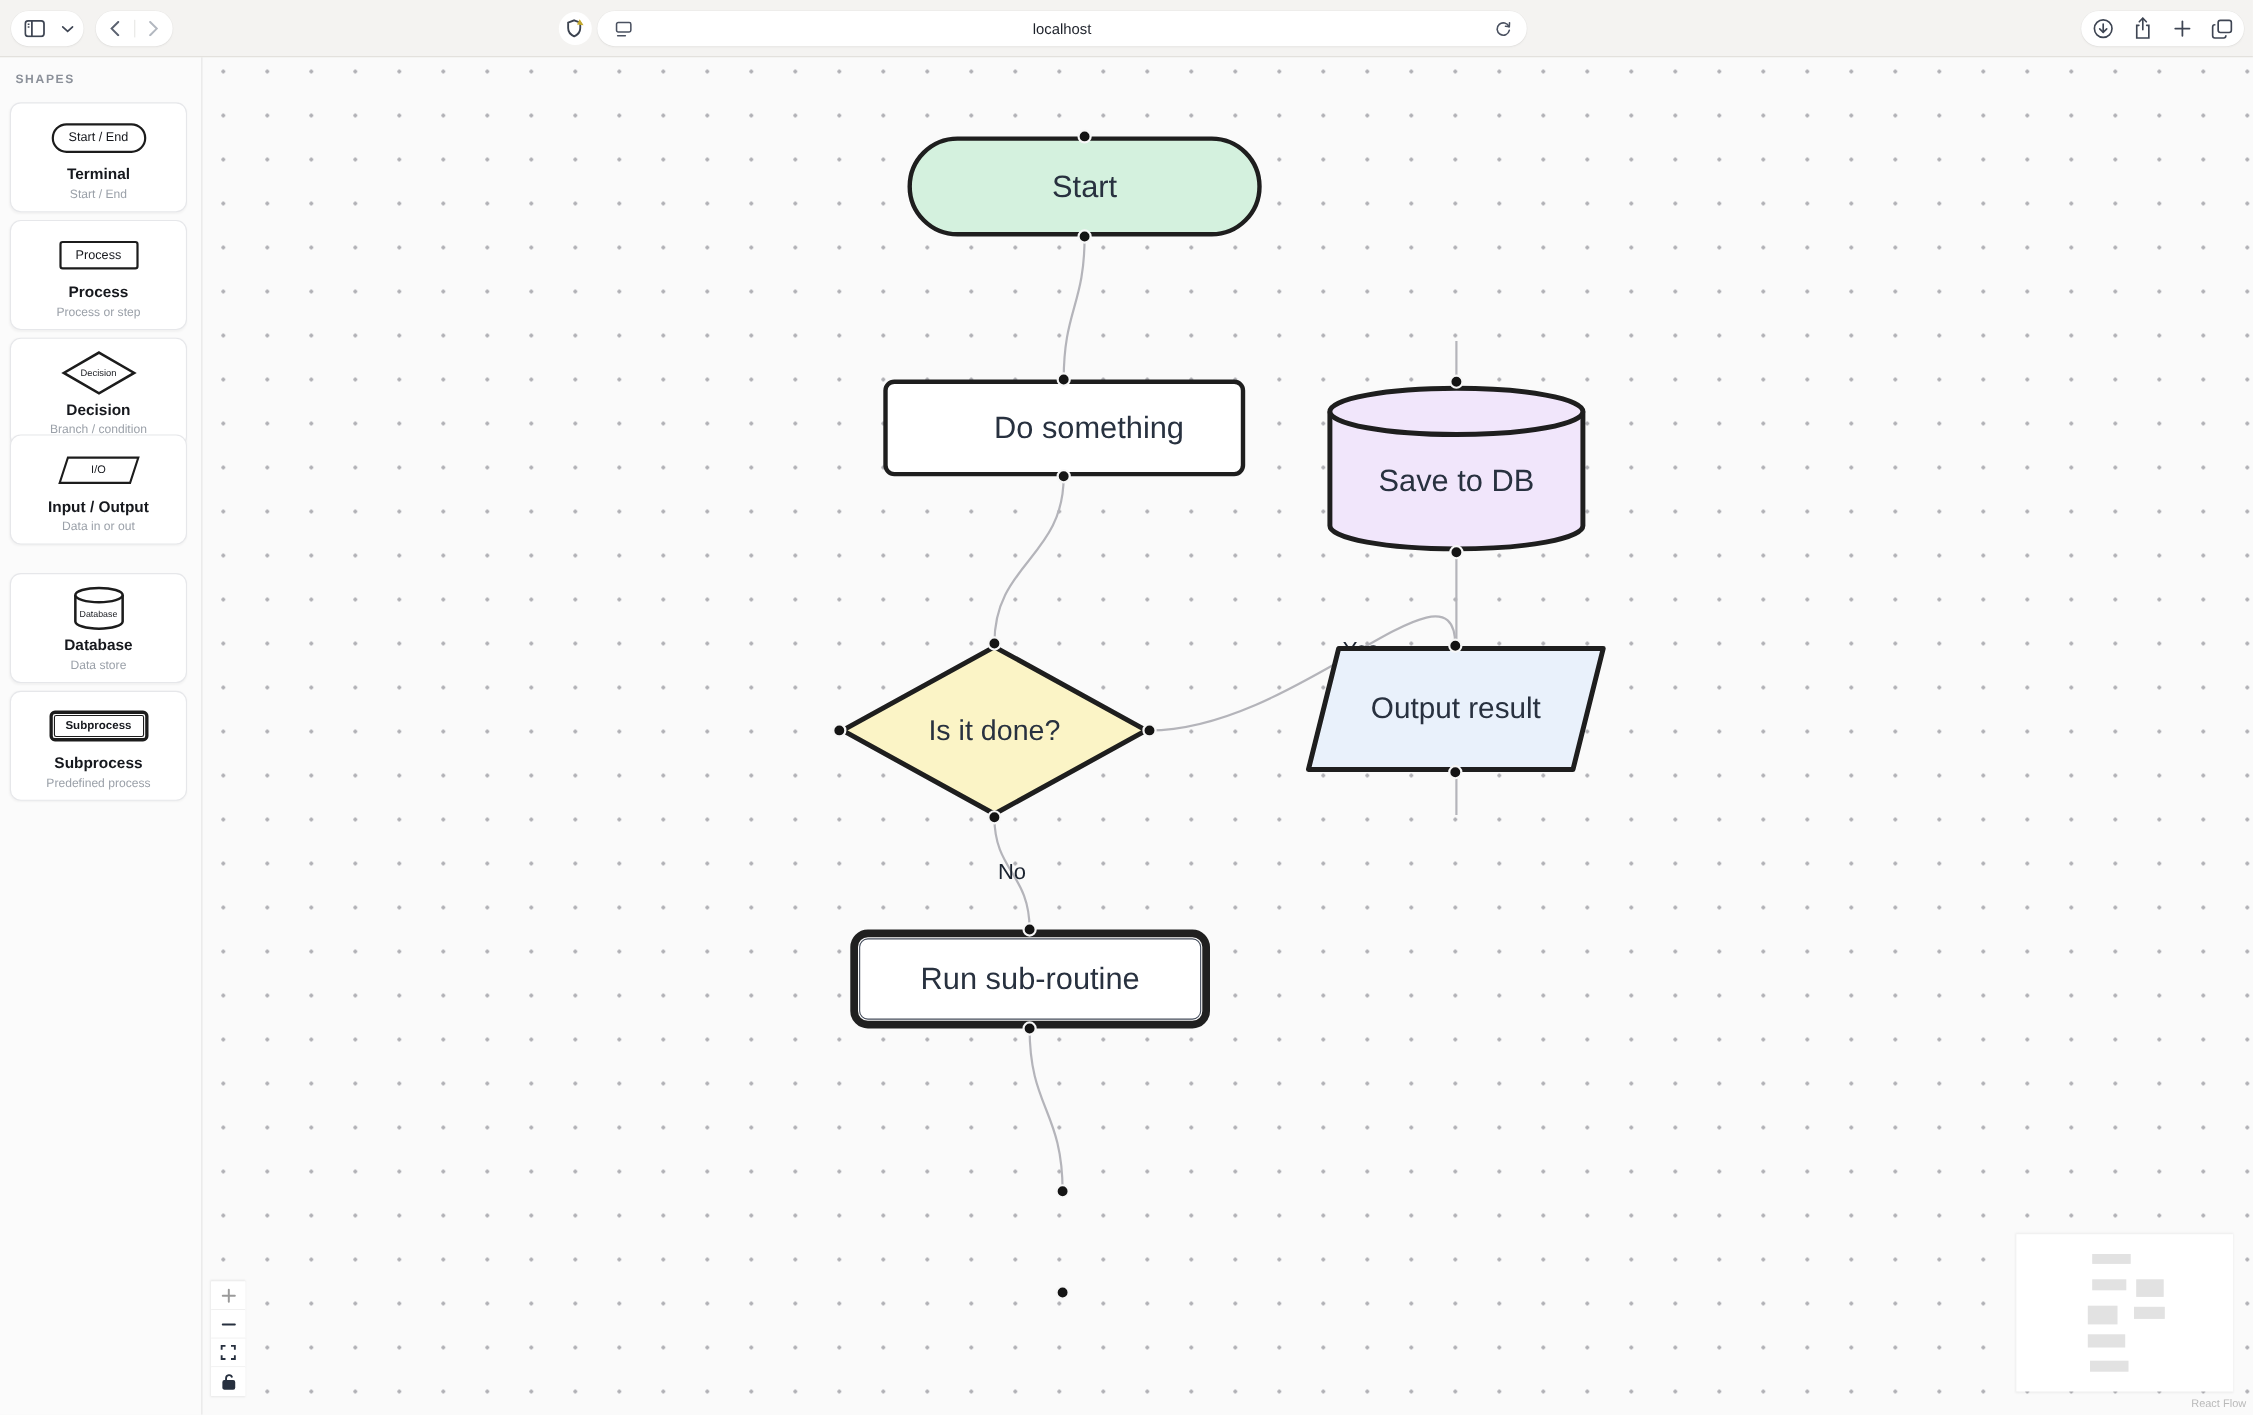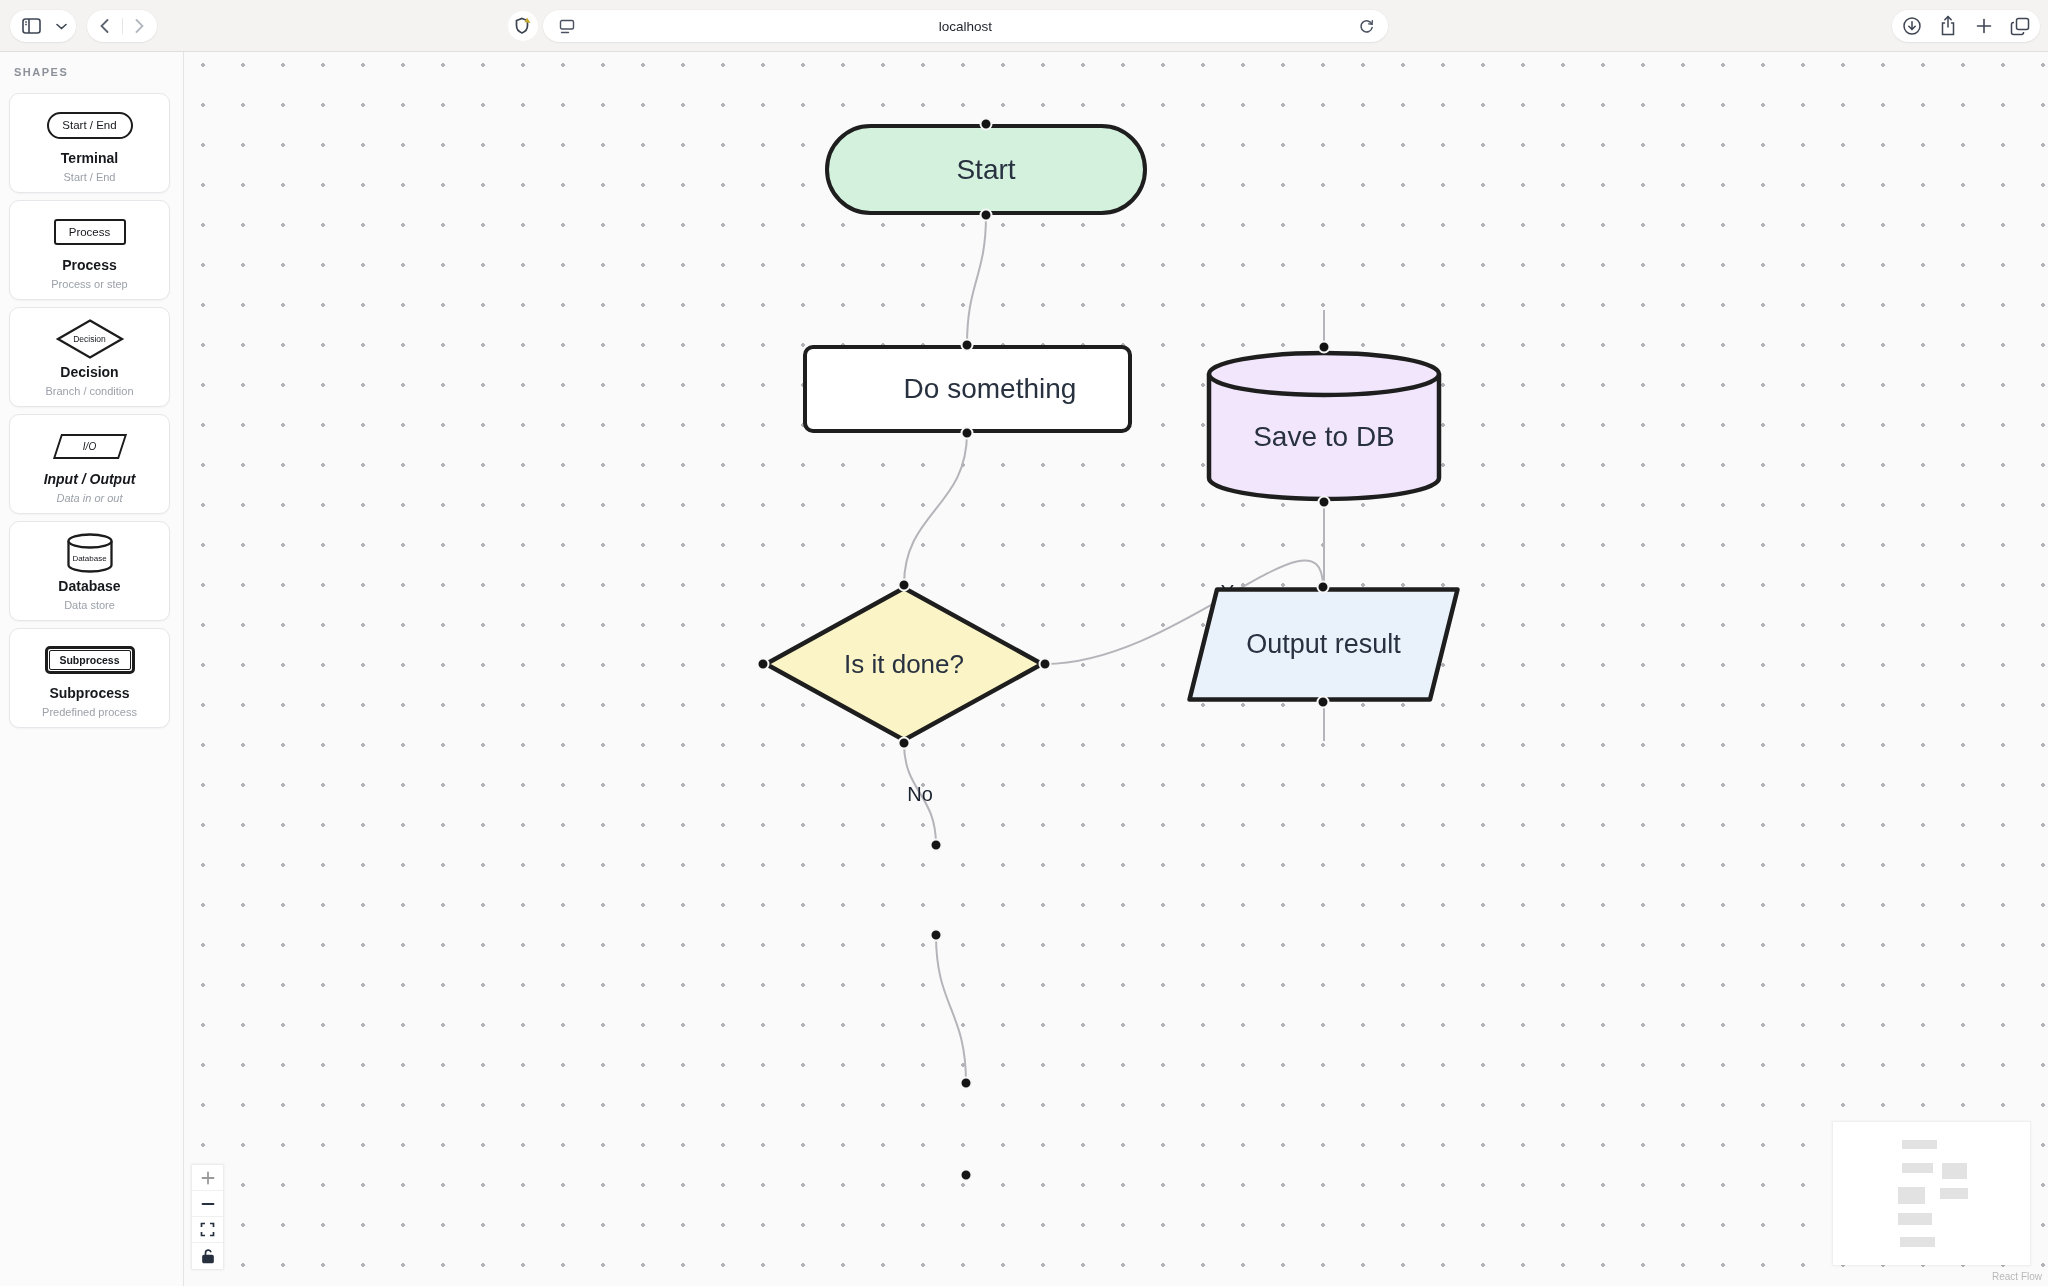--- a/index.html
+++ b/index.html
@@ -205,21 +205,21 @@
     <div class="preview" style="width:70px;">
       <svg width="70" height="42" viewBox="0 0 70 42">
         <polygon points="35,2.5 67,21 35,39.5 3,21" fill="#fff" stroke="#1c1c1c" stroke-width="2.3"></polygon>
       </svg>
       <div class="pv-abs-label" style="font-size:8.5px;">Decision</div>
     </div>
     <div class="title">Decision</div>
     <div class="subtitle">Branch / condition</div>
   </div>
 
-  <div class="card" style="top:362px;font-style:italic;">
+  <div class="card" style="top:343px;">
     <div class="preview" style="width:80px;">
       <div class="pv-para"></div>
       <div class="pv-abs-label" style="font-size:10px;">I/O</div>
     </div>
     <div class="title">Input / Output</div>
     <div class="subtitle">Data in or out</div>
   </div>
 
   <div class="card" style="top:469px;">
     <div class="preview" style="width:50px;">
@@ -279,20 +279,23 @@
     <span class="n-label" style="font-size:26px;">Is it done?</span>
   </div>
 
   <div class="node n-svg" style="left:1008px; top:535px; width:273px; height:115px;">
     <svg width="273" height="115" viewBox="0 0 273 115">
       <polygon points="30,2.5 270.5,2.5 243,112.5 2.5,112.5" stroke="#1e1e1e" stroke-width="4.5" stroke-linejoin="round" fill="#e9f1fb"></polygon>
     </svg>
     <span class="n-label" style="font-size:27px;">Output result</span>
   </div>
 
+  <div class="node n-sub" style="left:594px; top:793px; width:327px; height:90px;">
+    <span class="n-label">Run sub-routine</span>
+  </div>
 
 
   <div class="handle" style="left:807px; top:72px;"></div>
   <div class="handle" style="left:807px; top:163px;"></div>
   <div class="handle" style="left:788px; top:293px;"></div>
   <div class="handle" style="left:788px; top:381px;"></div>
   <div class="handle" style="left:1145px; top:295px;"></div>
   <div class="handle" style="left:1145px; top:450px;"></div>
   <div class="handle" style="left:725px; top:533px;"></div>
   <div class="handle" style="left:584px; top:612px;"></div>

